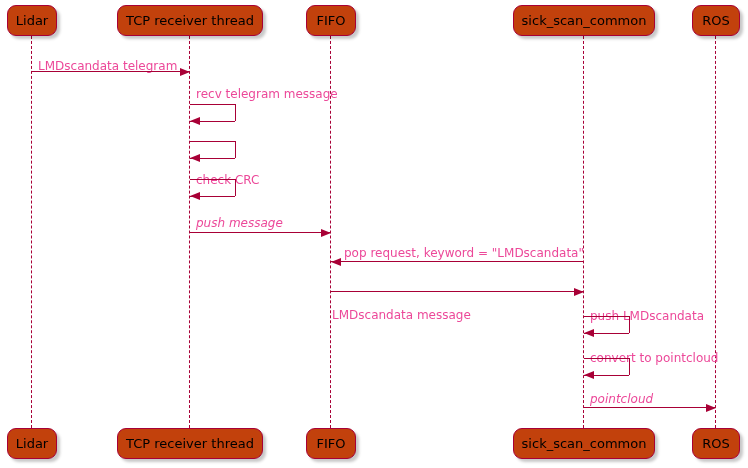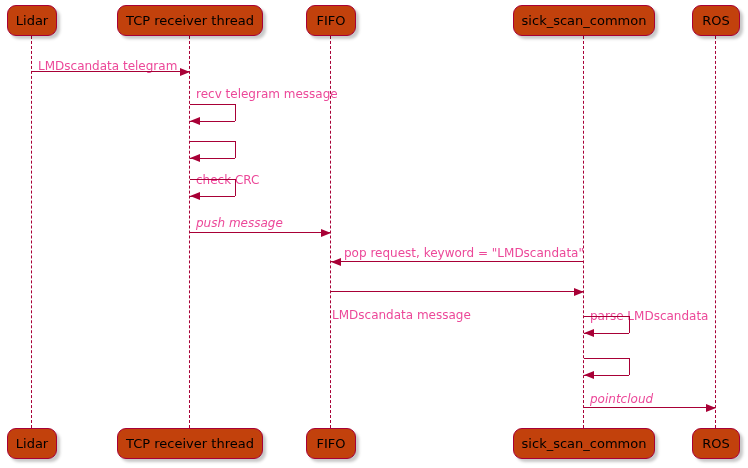--- a/index.html
+++ b/index.html
@@ -135,25 +135,26 @@
     <div class="arrow-left" style="left: 190px; top: 192px;"></div>
     <div class="msg-label" style="left: 196px; top: 217px; font-style: italic;">push message</div>
     <div class="msg-line" style="left: 190px; top: 232px; width: 141px;"></div>
     <div class="arrow-right" style="top: 228.5px; left: 321px;"></div>
     <div class="msg-label" style="left: 344px; top: 247px;">pop request, keyword = "LMDscandata"</div>
     <div class="msg-line" style="left: 331px; top: 261px; width: 253px;"></div>
     <div class="arrow-left" style="top: 257.5px; left: 331px;"></div>
     <div class="msg-label" style="left: 332px; top: 277px; margin-top: 32px;">LMDscandata message</div>
     <div class="msg-line" style="left: 331px; top: 291px; width: 253px;"></div>
     <div class="arrow-right" style="top: 287.5px; left: 574px;"></div>
-    <div class="msg-label" style="left: 590px; top: 310px;">parse LMDscandata</div>
+    <div class="msg-label" style="left: 590px; top: 310px;">push LMDscandata</div>
     <div class="msg-line" style="left: 584px; top: 316px; width: 45px;"></div>
     <div class="vline" style="left: 629px; top: 316px; height: 17px;"></div>
     <div class="msg-line" style="left: 584px; top: 333px; width: 45px;"></div>
     <div class="arrow-left" style="left: 584px; top: 329px;"></div>
+    <div class="msg-label" style="left: 590px; top: 352px;">convert to pointcloud</div>
     <div class="msg-line" style="left: 584px; top: 358px; width: 45px;"></div>
     <div class="vline" style="left: 629px; top: 358px; height: 17px;"></div>
     <div class="msg-line" style="left: 584px; top: 375px; width: 45px;"></div>
     <div class="arrow-left" style="left: 584px; top: 371px;"></div>
     <div class="msg-label" style="left: 590px; top: 393px; font-style: italic;">pointcloud</div>
     <div class="msg-line" style="left: 584px; top: 407px; width: 132px;"></div>
     <div class="arrow-right" style="top: 403.5px; left: 706px;"></div>
   </div>
 
 </body></html>

